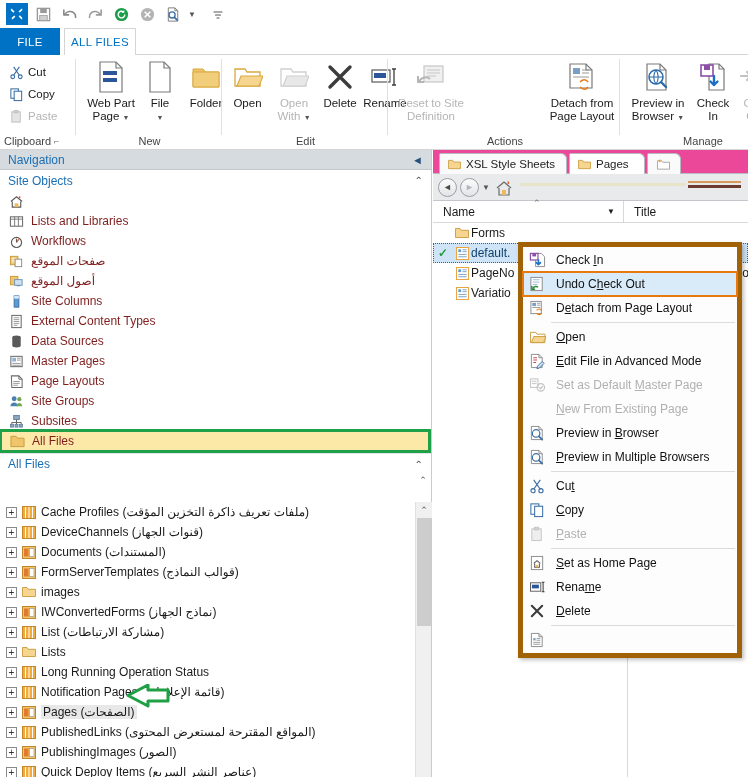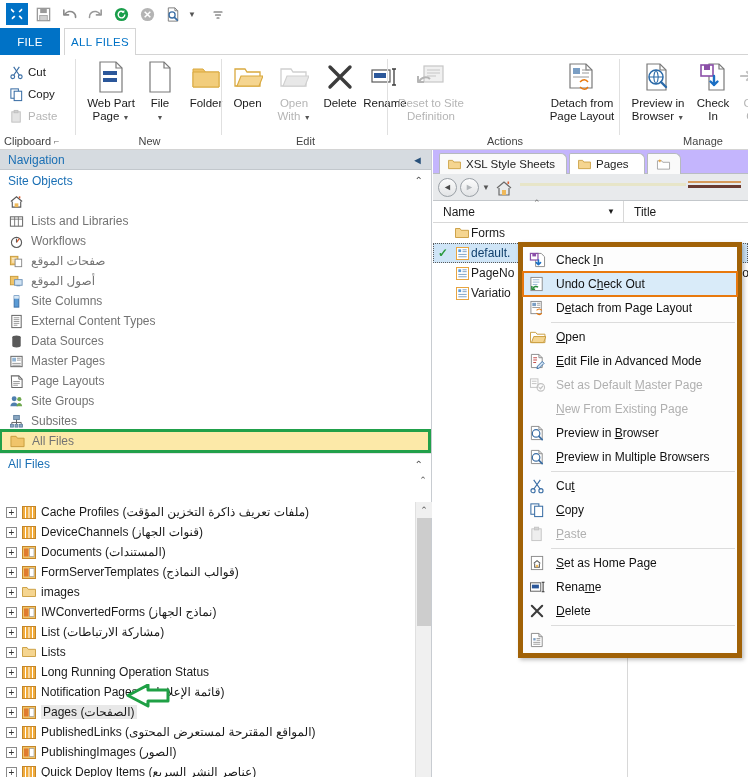--- a/index.html
+++ b/index.html
@@ -98,21 +98,21 @@
   }
   .nav-header .chev { margin-left: auto; color: #27507a; font-size: 11px; }
   .nav-sect {
     height: 21px; display: flex; align-items: center; padding: 0 8px;
     color: #1a6fb4; font-size: 12px; background: #ffffff;
   }
   .nav-sect .chev { margin-left: auto; color: #4a4a4a; font-size: 10px; }
   .nav-list { }
   .nav-item {
     height: 20px; display: flex; align-items: center; gap: 7px;
-    padding-left: 8px; font-size: 12px; color: #737373;
+    padding-left: 8px; font-size: 12px; color: #7f1d1d;
   }
   .nav-item .ni-ic { width: 16px; height: 16px; flex: 0 0 16px;
     display:flex; align-items:center; justify-content:center; }
   .nav-item.rtl .ni-lbl { direction: rtl; unicode-bidi: embed; }
   .nav-item.selected {
     background: #fce9a8; outline: 3px solid #21a04a; outline-offset: -1px;
     position: relative; z-index: 3; width: 428px; margin-left: 1px;
   }
 
   
@@ -150,21 +150,21 @@
   .vscroll .arw { position:absolute; left:0; width:16px; height:16px;
     display:flex; align-items:center; justify-content:center;
     font-size:9px; color:#555; background:#f0f0f0; }
 
   
   .content {
     position: absolute; left: 433px; top: 150px; width: 315px; height: 627px;
     background: #ffffff;
   }
   .doc-tabs {
-    height: 24px; background: #c4b5fd; position: relative;
+    height: 24px; background: #ec4899; position: relative;
     border-bottom: 1px solid #b9bdc2;
   }
   .dtab {
     position: absolute; top: 3px; height: 21px;
     background: #fafafa; border: 1px solid #b6babe; border-bottom: none;
     border-radius: 2px 6px 0 0;
     display: flex; align-items: center; gap: 5px; padding: 0 8px;
     font-size: 11.5px; color: #222;
   }
   .dtab.active { background: #fff; z-index: 4; }

